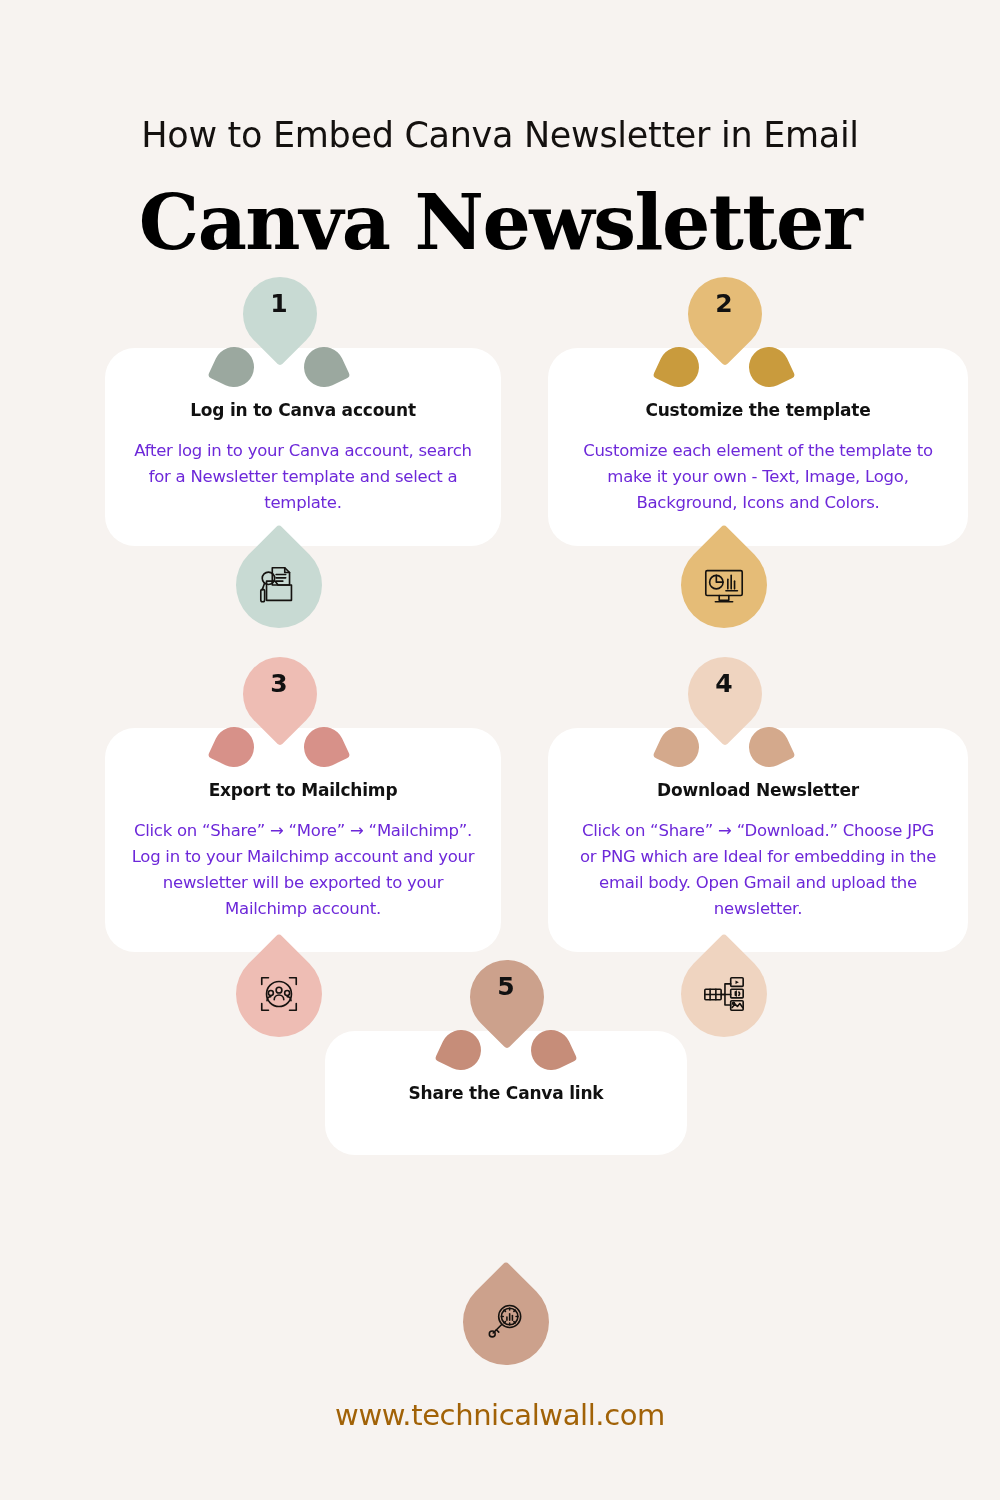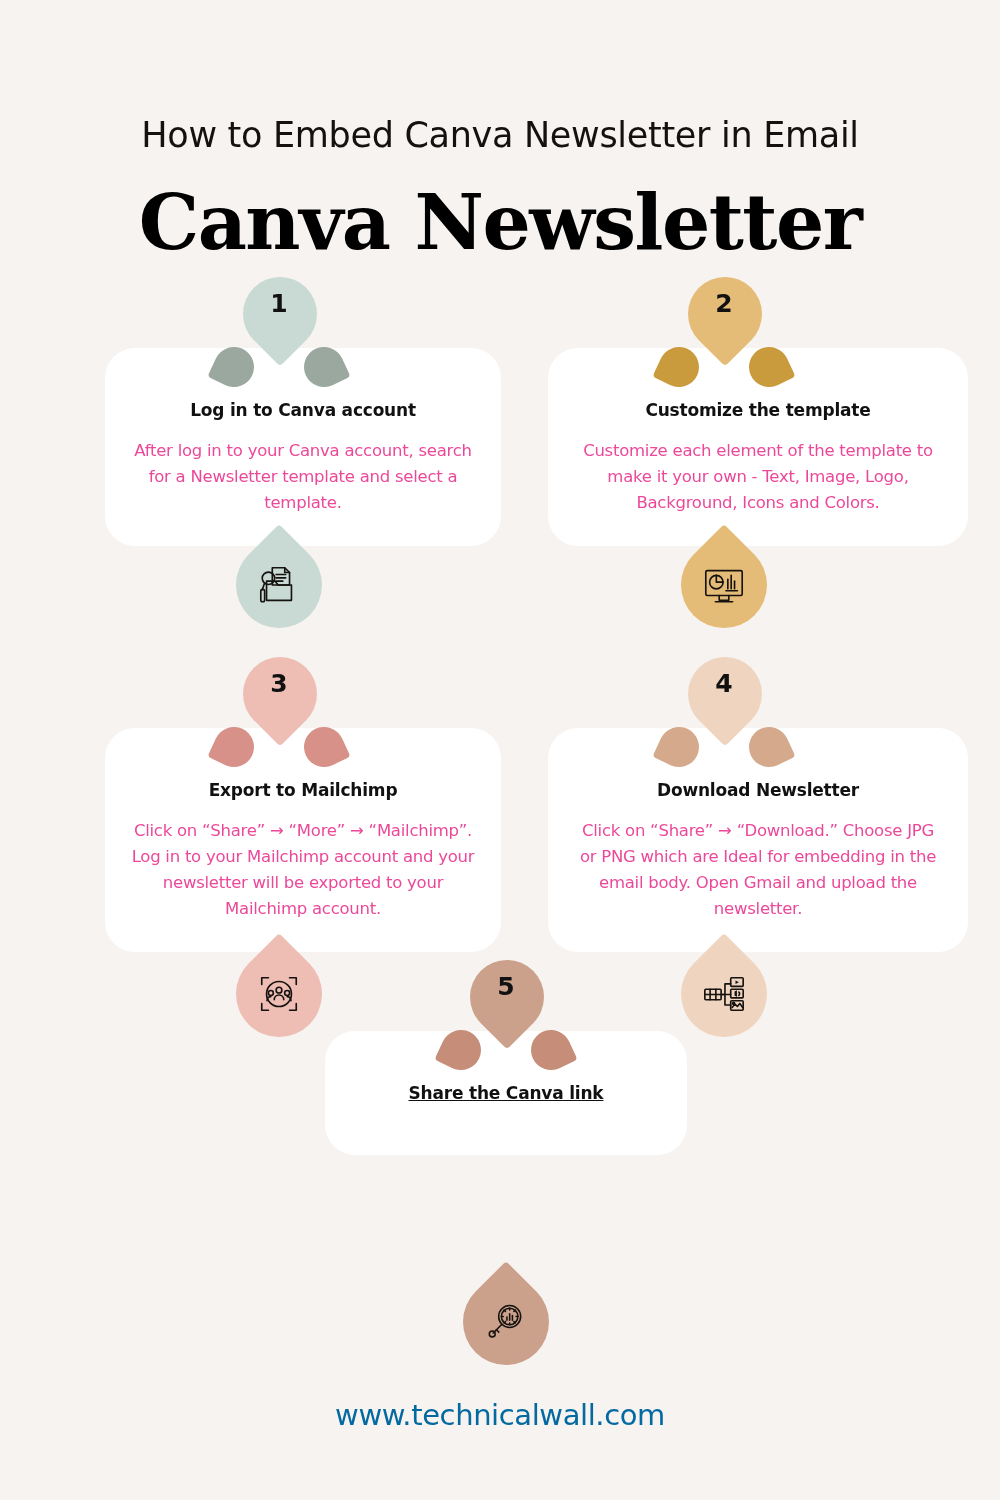--- a/index.html
+++ b/index.html
@@ -65,29 +65,29 @@
   .card.card5 { width: 362px; text-align: left; padding: 52px 28px 34px 28px; }
 
   .card-title {
     font-family: "DejaVu Sans", sans-serif;
     font-size: 17px;
     font-weight: 700;
     letter-spacing: -0.2px;
     color: #111111;
     margin-bottom: 18px;
   }
-  .card.card5 .card-title { text-align: center; text-decoration: underline; }
+  .card.card5 .card-title { text-align: center; }
 
   .card-body {
     font-family: "DejaVu Sans", sans-serif;
     font-size: 16.5px;
     font-weight: 400;
     line-height: 1.58;
     letter-spacing: -0.25px;
-    color: #ec4899;
+    color: #6d28d9;
   }
 
   
   .pin {
     position: absolute;
     width: 104px;
     height: 128px;
     z-index: 4;
   }
   .pin .drop {
@@ -155,21 +155,21 @@
   
   .footer {
     position: absolute;
     left: 0;
     top: 1398px;
     width: 1000px;
     text-align: center;
     font-family: "DejaVu Sans", sans-serif;
     font-size: 29px;
     letter-spacing: -0.4px;
-    color: #0369a1;
+    color: #a16207;
   }
 </style>
 </head>
 <body>
 
 <div class="header">
   <div class="subtitle">How to Embed Canva Newsletter in Email</div>
   <div class="maintitle">Canva Newsletter</div>
 </div>
 

